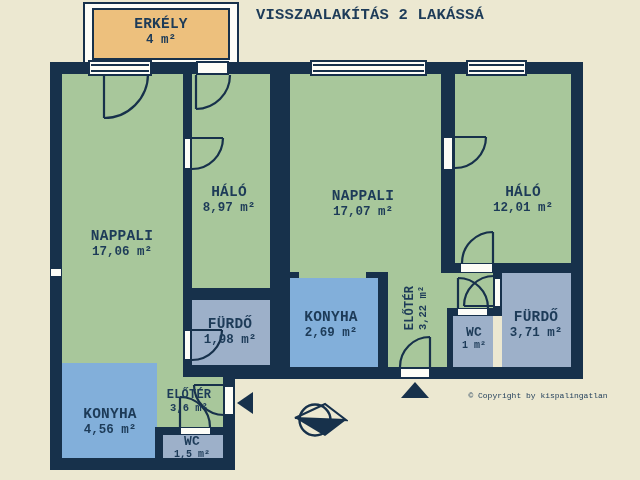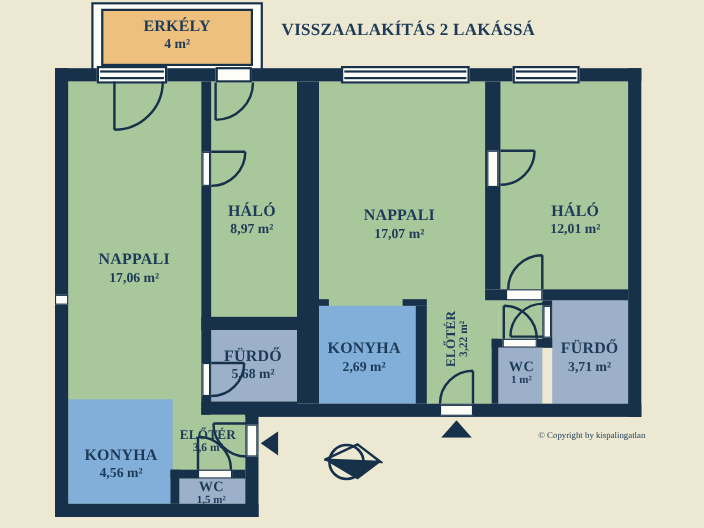--- a/index.html
+++ b/index.html
@@ -7,41 +7,41 @@
     --wall:#17314b;
     --green:#a8c79b;
     --blue:#82afda;
     --gray:#9db0c9;
     --orange:#edc07d;
     --white:#fdfdf7;
     --ink:#1d3b58;
   }
   html,body{margin:0;padding:0;background:var(--bg);}
   #plan{position:relative;width:632px;height:480px;background:var(--bg);
-        font-family:Liberation Serif, serif;overflow:hidden;}
+        font-family:Liberation Mono, monospace;overflow:hidden;}
   .abs{position:absolute;}
   .wall{position:absolute;background:var(--wall);}
   .room{position:absolute;}
   .g{background:var(--green);} .b{background:var(--blue);} .y{background:var(--gray);}
   .jamb{position:absolute;background:var(--white);border:1px solid var(--wall);box-sizing:border-box;}
   .win{position:absolute;background:var(--white);border:2px solid var(--wall);box-sizing:border-box;}
   .win::before,.win::after{content:"";position:absolute;left:1px;right:1px;height:0;border-top:2px solid var(--wall);}
   .win::before{top:2px;} .win::after{bottom:2px;}
   .door{position:absolute;background:var(--white);border:2px solid var(--wall);box-sizing:border-box;}
   svg.arc{position:absolute;overflow:visible;}
   svg.arc path{stroke:var(--wall);stroke-width:2.2;fill:none;}
   .lbl{position:absolute;transform:translateX(-50%);text-align:center;color:var(--ink);
        white-space:nowrap;line-height:1.18;}
   .lbl .n{font-weight:700;font-size:14.5px;letter-spacing:.2px;}
   .lbl .a{font-size:12.5px;font-weight:600;}
   .lbl.sm .n{font-size:12px;} .lbl.sm .a{font-size:10.5px;}
   .lbl.md .n{font-size:13px;} .lbl.md .a{font-size:10px;}
   .rot{transform:translate(-50%,-50%) rotate(-90deg);}
   #title{position:absolute;left:256px;top:6px;font-size:15.5px;font-weight:700;
-         letter-spacing:.2px;color:var(--ink);white-space:nowrap;margin-top:13px;}
+         letter-spacing:.2px;color:var(--ink);white-space:nowrap;}
   #copyright{position:absolute;left:538px;top:391px;transform:translateX(-50%);
          font-size:8px;color:var(--ink);white-space:nowrap;}
   #balcony-frame{position:absolute;left:83px;top:2px;width:156px;height:64px;
          background:var(--white);border:2px solid var(--wall);box-sizing:border-box;}
   #balcony-inner{position:absolute;left:92px;top:8px;width:138px;height:52px;
          background:var(--orange);border:2.5px solid var(--wall);box-sizing:border-box;}
 </style>
 </head>
 <body>
 
@@ -160,21 +160,21 @@
   <div class="lbl" style="left:122px;top:228px;">
     <div class="n">NAPPALI</div>
     <div class="a">17,06 m²</div>
   </div>
   <div class="lbl" style="left:229px;top:184px;">
     <div class="n">HÁLÓ</div>
     <div class="a">8,97 m²</div>
   </div>
   <div class="lbl" style="left:230px;top:316px;">
     <div class="n">FÜRDŐ</div>
-    <div class="a">5,68 m²</div>
+    <div class="a">1,98 m²</div>
   </div>
   <div class="lbl" style="left:110px;top:406px;">
     <div class="n">KONYHA</div>
     <div class="a">4,56 m²</div>
   </div>
   <div class="lbl sm" style="left:189px;top:388px;">
     <div class="n">ELŐTÉR</div>
     <div class="a">3,6 m²</div>
   </div>
   <div class="lbl md" style="left:192px;top:434px;">

